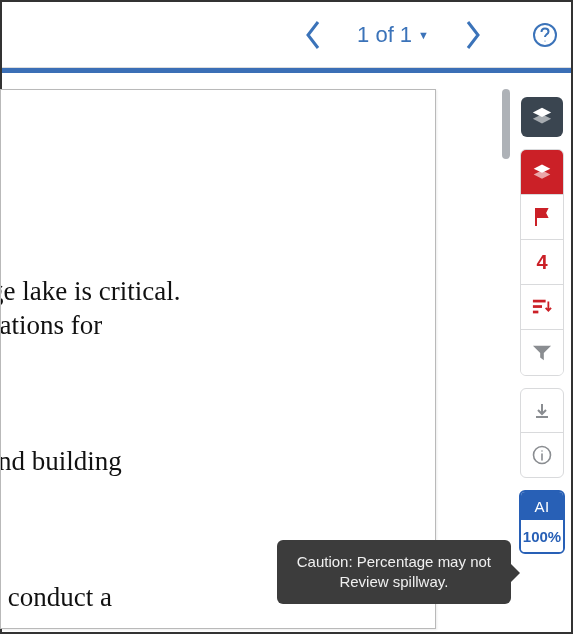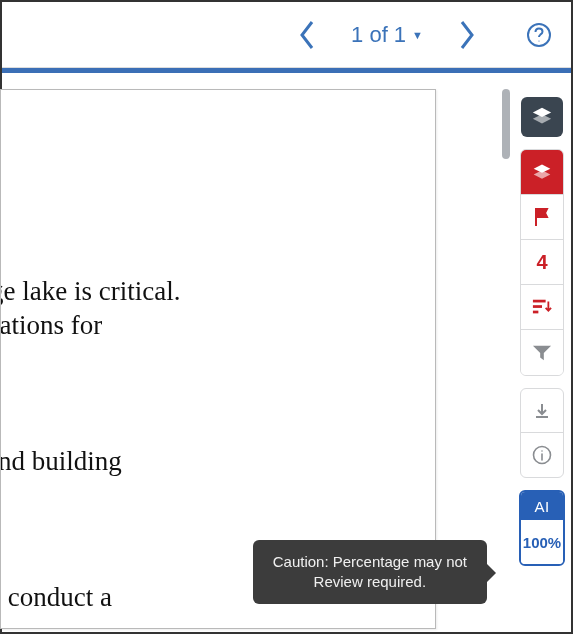--- a/index.html
+++ b/index.html
@@ -1,20 +1,20 @@
 <!DOCTYPE html>
 <html><head>
 <meta charset="utf-8">
 <style>
   * { box-sizing: border-box; margin: 0; padding: 0; }
   html, body { width: 573px; height: 634px; font-family: -apple-system, Helvetica, Arial, sans-serif; background: #fff; overflow: hidden; }
   .frame { width: 573px; height: 634px; border: 2px solid #333; position: relative; background: #fff; }
 
   
-  .top-toolbar { height: 66px; display: flex; align-items: center; justify-content: flex-end; gap: 24px; padding: 0 18px; border-bottom: 1px solid #ddd; }
+  .top-toolbar { height: 66px; display: flex; align-items: center; justify-content: flex-end; gap: 24px; padding: 0 12px; border-bottom: 1px solid #ddd; }
   .pager { display: flex; align-items: center; gap: 28px; margin-right: 18px; }
   .page-label { color: #3b73b9; font-size: 22px; display: flex; align-items: center; gap: 6px; cursor: pointer; }
   .page-label .caret { font-size: 11px; }
   .chev { width: 32px; height: 32px; display: flex; align-items: center; justify-content: center; cursor: pointer; color: #3b73b9; }
   .chev svg { stroke: #3b73b9; stroke-width: 3; fill: none; }
   .help { width: 28px; height: 28px; display: flex; align-items: center; justify-content: center; color: #3b73b9; cursor: pointer; }
   .help svg { stroke: #3b73b9; stroke-width: 2; fill: none; }
 
   .blue-strip { height: 5px; background: #3b6fb6; }
 
@@ -40,24 +40,24 @@
   .red-group .cell { height: 45px; display: flex; align-items: center; justify-content: center; border-bottom: 1px solid #d9dadc; font-weight: 700; }
   .red-group .cell:last-child { border-bottom: none; }
   .cell-red-bg { background: #cb2027; color: #fff; }
   .cell-red-fg { color: #cb2027; background: #fff; font-size: 20px; }
   .cell-gray-fg { color: #8a8d91; background: #fff; }
   .mini-group { width: 44px; border: 1px solid #d9dadc; border-radius: 6px; overflow: hidden; display: flex; flex-direction: column; }
   .mini-group .mcell { height: 44px; display: flex; align-items: center; justify-content: center; color: #8a8d91; border-bottom: 1px solid #d9dadc; }
   .mini-group .mcell:last-child { border-bottom: none; }
   .ai-group { width: 46px; border: 2px solid #2860b6; border-radius: 6px; overflow: hidden; display: flex; flex-direction: column; }
   .ai-head { background: #2860b6; color: #fff; height: 28px; display: flex; align-items: center; justify-content: center; font-weight: 400; font-size: 15px; letter-spacing: 0.5px; }
-  .ai-val { background: #fff; color: #2860b6; height: 44px; display: flex; align-items: center; justify-content: center; font-weight: 700; font-size: 15px; }
+  .ai-val { background: #fff; color: #2860b6; height: 32px; display: flex; align-items: center; justify-content: center; font-weight: 700; font-size: 15px; }
 
   
-  .tooltip { position: absolute; bottom: 28px; right: 84px; background: #3c3c3c; color: #f0f0f0; padding: 12px 20px; border-radius: 6px; font-size: 15px; text-align: center; line-height: 1.35; max-width: 286px; }
+  .tooltip { position: absolute; bottom: 28px; right: 60px; background: #3c3c3c; color: #f0f0f0; padding: 12px 20px; border-radius: 6px; font-size: 15px; text-align: center; line-height: 1.35; max-width: 286px; }
   .tooltip::after { content: ''; position: absolute; right: -9px; top: 52%; transform: translateY(-50%); border-width: 9px 0 9px 9px; border-style: solid; border-color: transparent transparent transparent #3c3c3c; }
 
   
   .ic { display: block; }
 </style>
 </head>
 <body>
 
 <div class="frame">
 
@@ -157,16 +157,16 @@
       </div>
 
       <div class="ai-group">
         <div class="ai-head">AI</div>
         <div class="ai-val">100%</div>
       </div>
     </div>
 
     <div class="tooltip">
       <div>Caution: Percentage may not</div>
-      <div>Review required.</div>
+      <div>Review spillway.</div>
     </div>
   </div>
 </div>
 
 </body></html>

